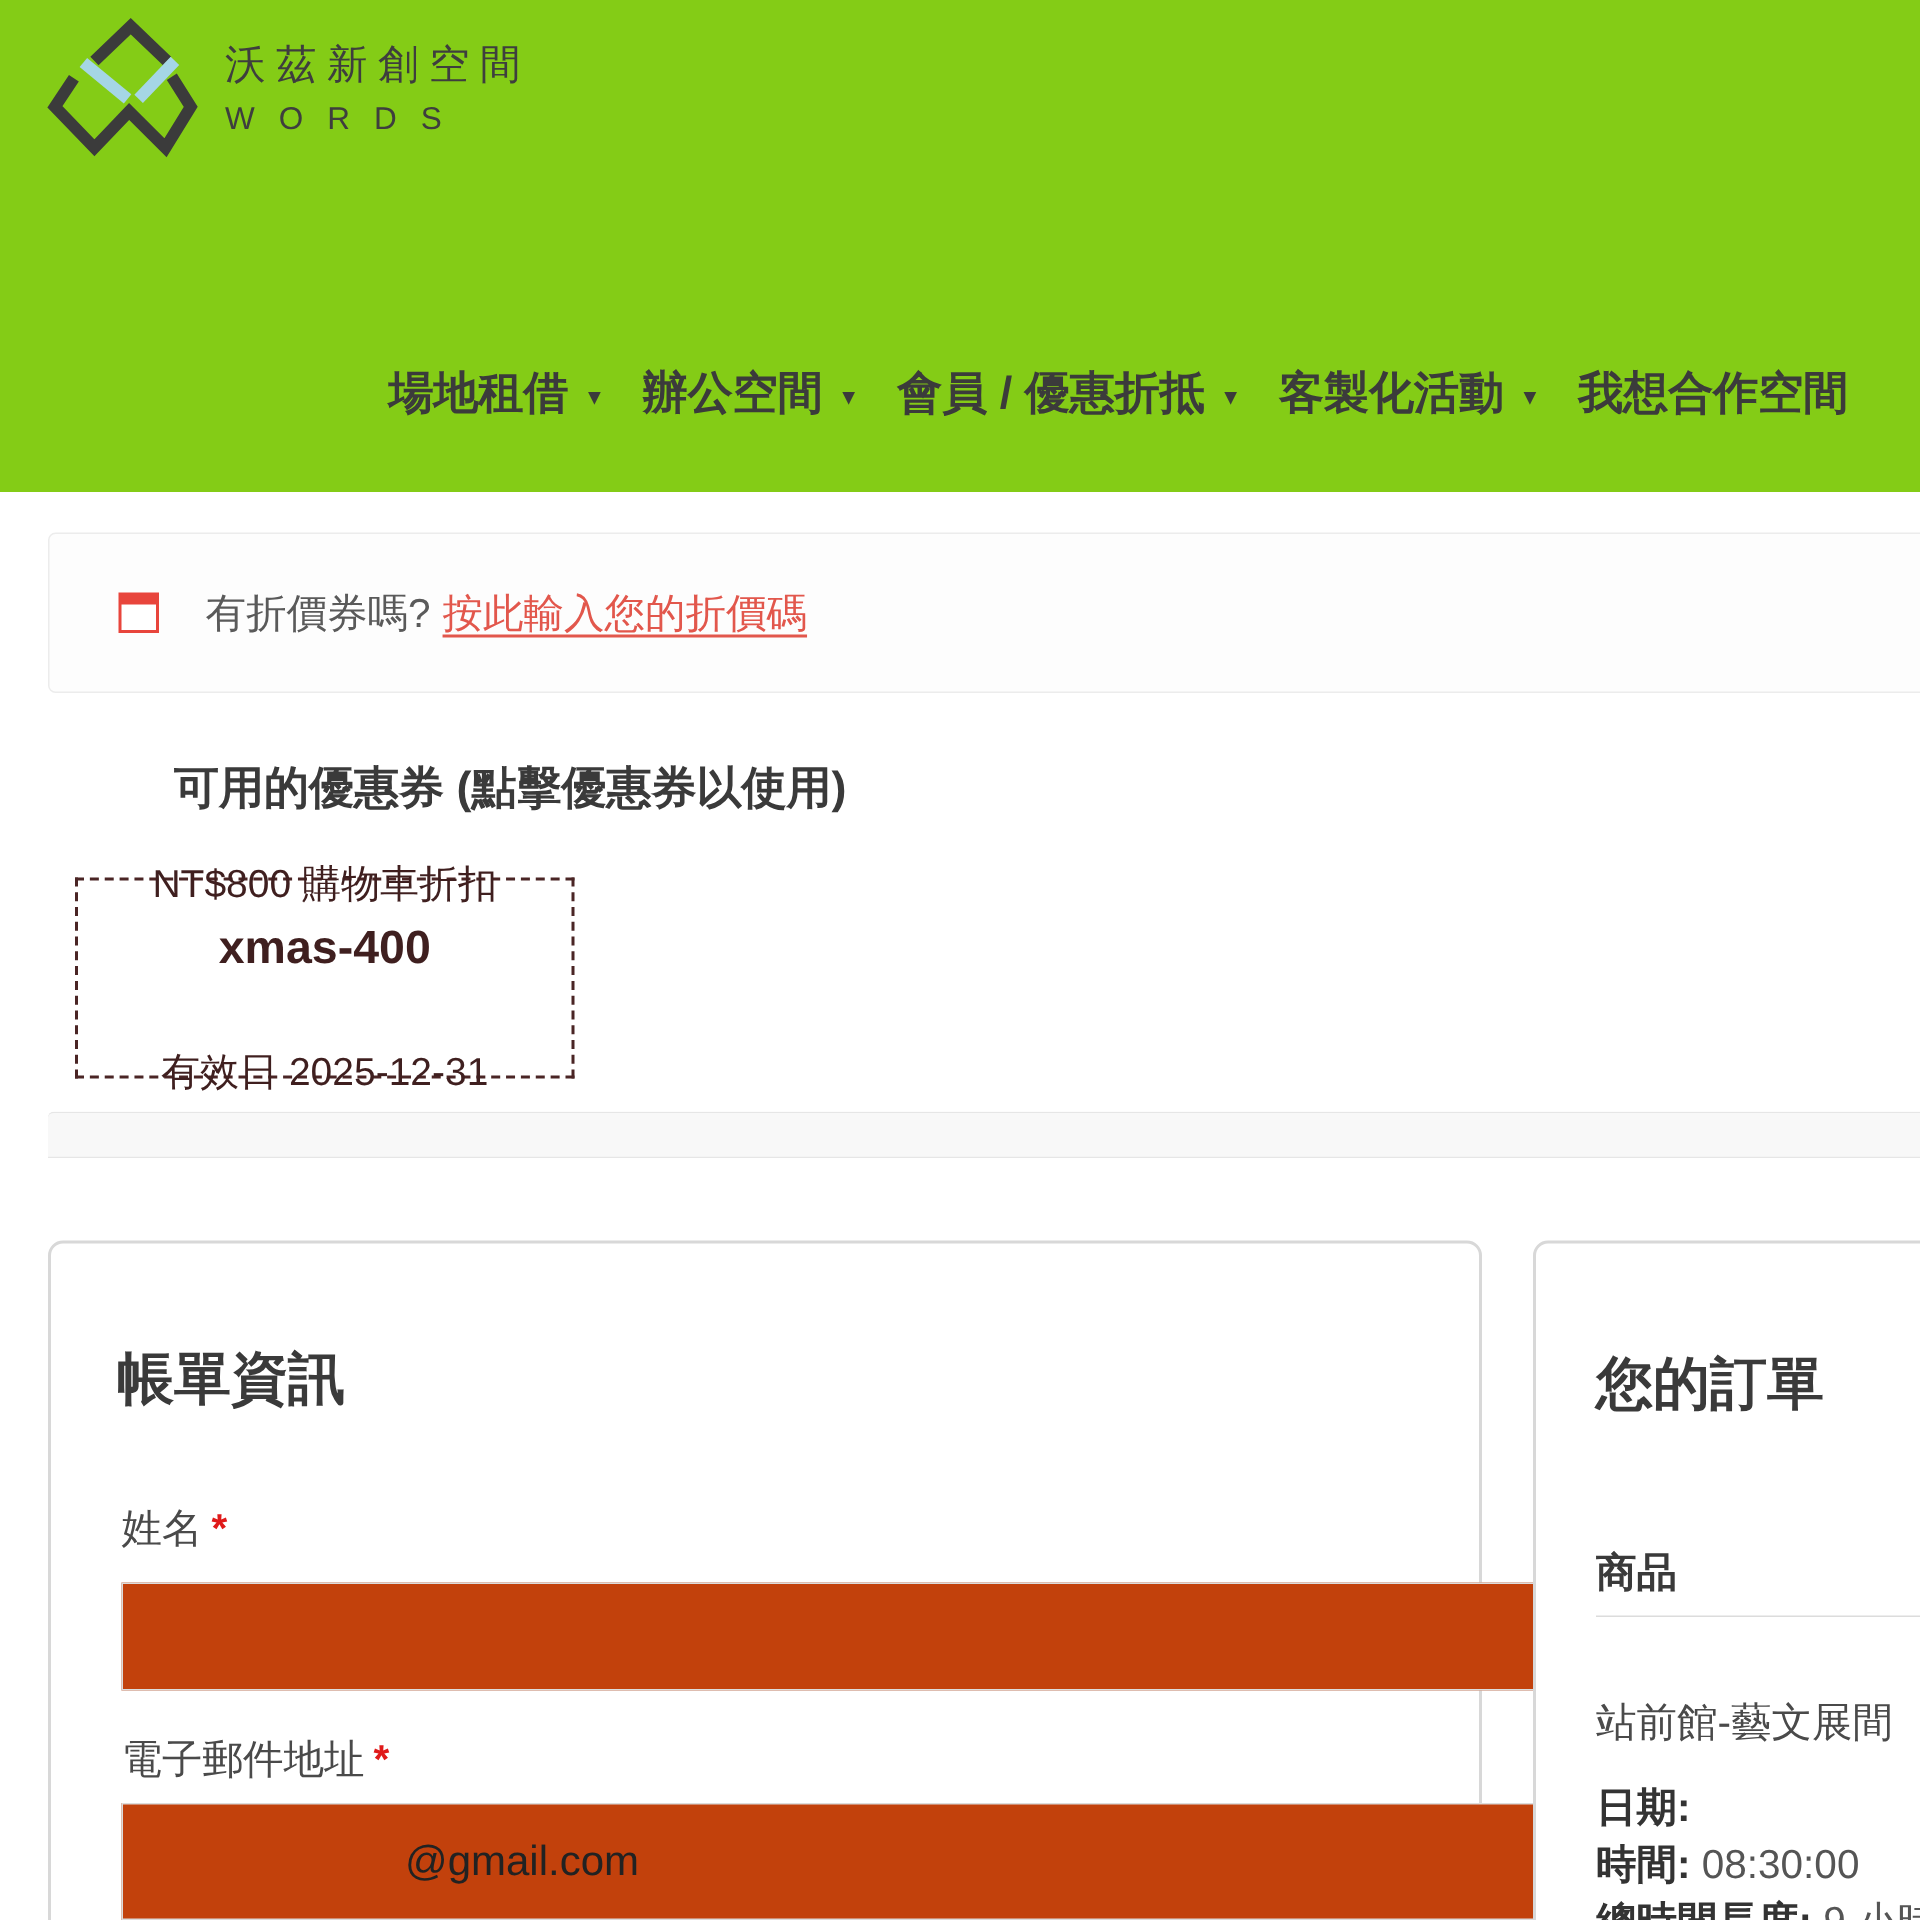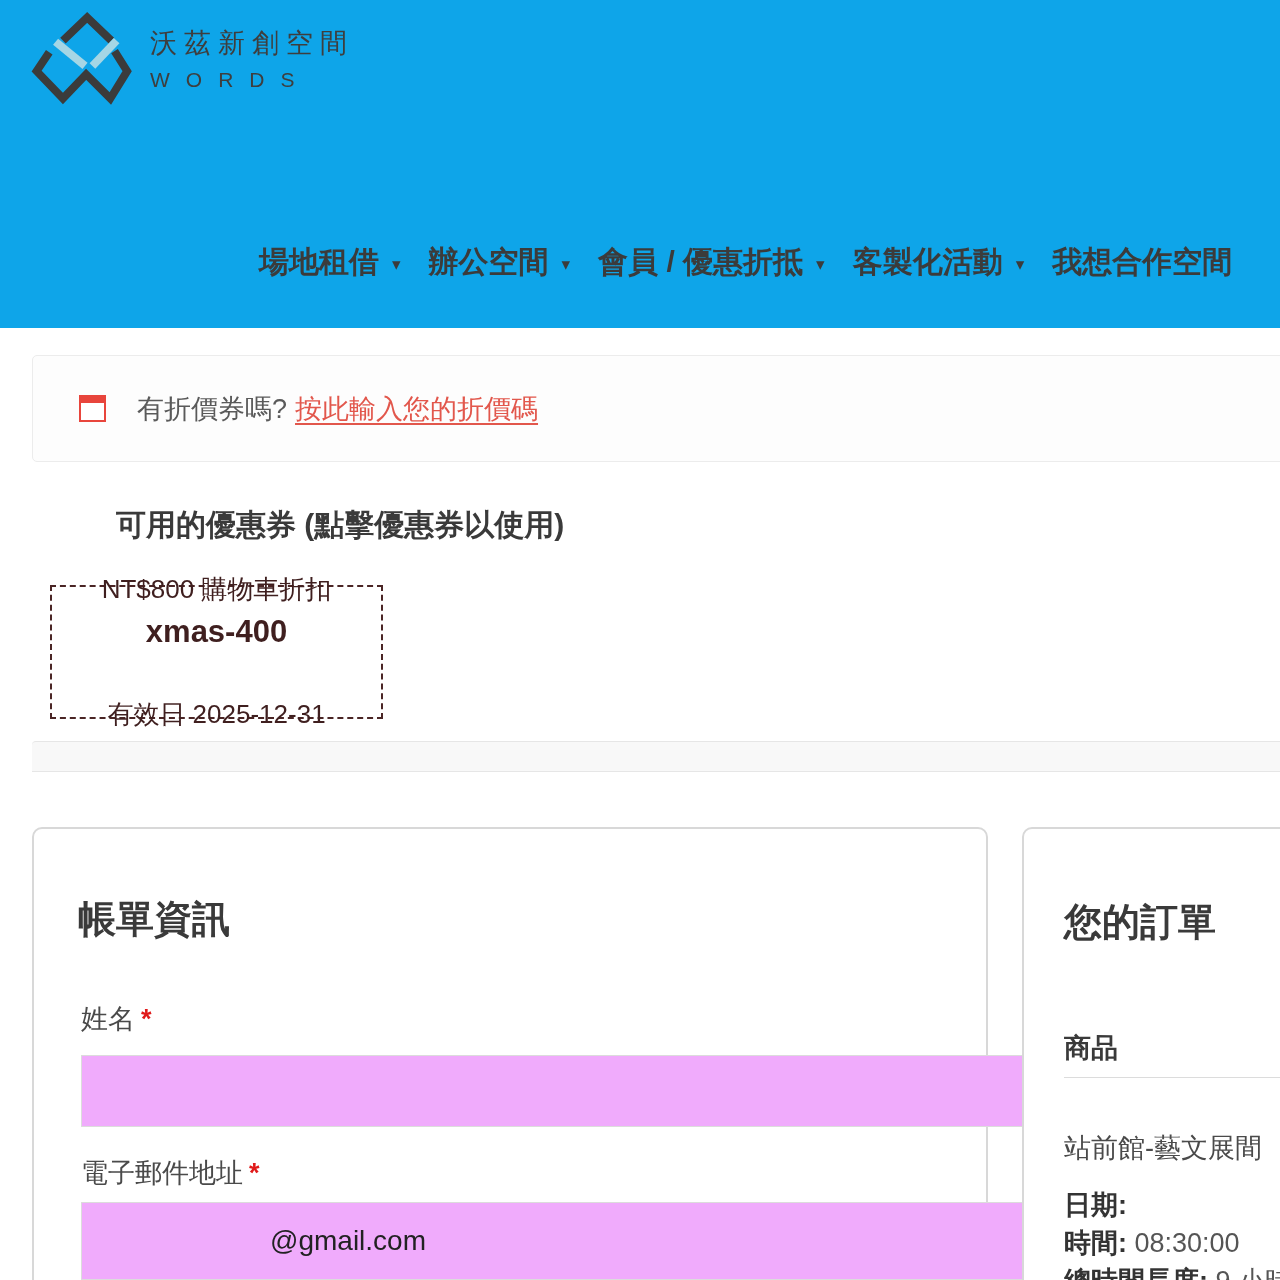--- a/index.html
+++ b/index.html
@@ -8,21 +8,21 @@
     position: relative;
     background: #ffffff;
     font-family: "Liberation Sans", "DejaVu Sans", sans-serif;
     color: #3b3b3b;
   }
 
   
   .site-header {
     position: absolute; left: 0; top: 0;
     width: 1280px; height: 328px;
-    background: #0ea5e9;
+    background: #84cc16;
   }
   .logo { position: absolute; left: 30px; top: 8px; display: flex; align-items: center; }
   .logo-mark { width: 108px; height: 100px; }
   .logo-text { margin-left: 12px; }
   .logo-zh { font-size: 27px; letter-spacing: 7px; color: #3e3e3e; font-weight: 400; }
   .logo-en { font-size: 21px; letter-spacing: 16px; color: #3e3e3e; margin-top: 7px; font-weight: 400; }
 
   .main-nav {
     position: absolute; left: 259px; top: 226px;
     display: flex; gap: 28px; white-space: nowrap; margin-top: 16px;
@@ -103,21 +103,21 @@
 
   .field-label {
     position: absolute; left: 47px;
     font-size: 27px; color: #4a4a4a;
   }
   .req { color: #e01a1a; font-weight: 700; margin-left: 6px; }
 
   .text-input {
     position: absolute; left: 47px;
     width: 1000px;
-    background: #f0abfc;
+    background: #c2410c;
     border: 1px solid #dcdcdc;
     border-radius: 0;
     font-size: 28px; color: #222;
     font-family: "Liberation Sans", "DejaVu Sans", sans-serif;
     outline: none;
   }
   .input-name  { top: 226px; height: 72px; padding-left: 16px; }
   .input-email { top: 373px; height: 78px; padding-left: 188px; }
 
   

